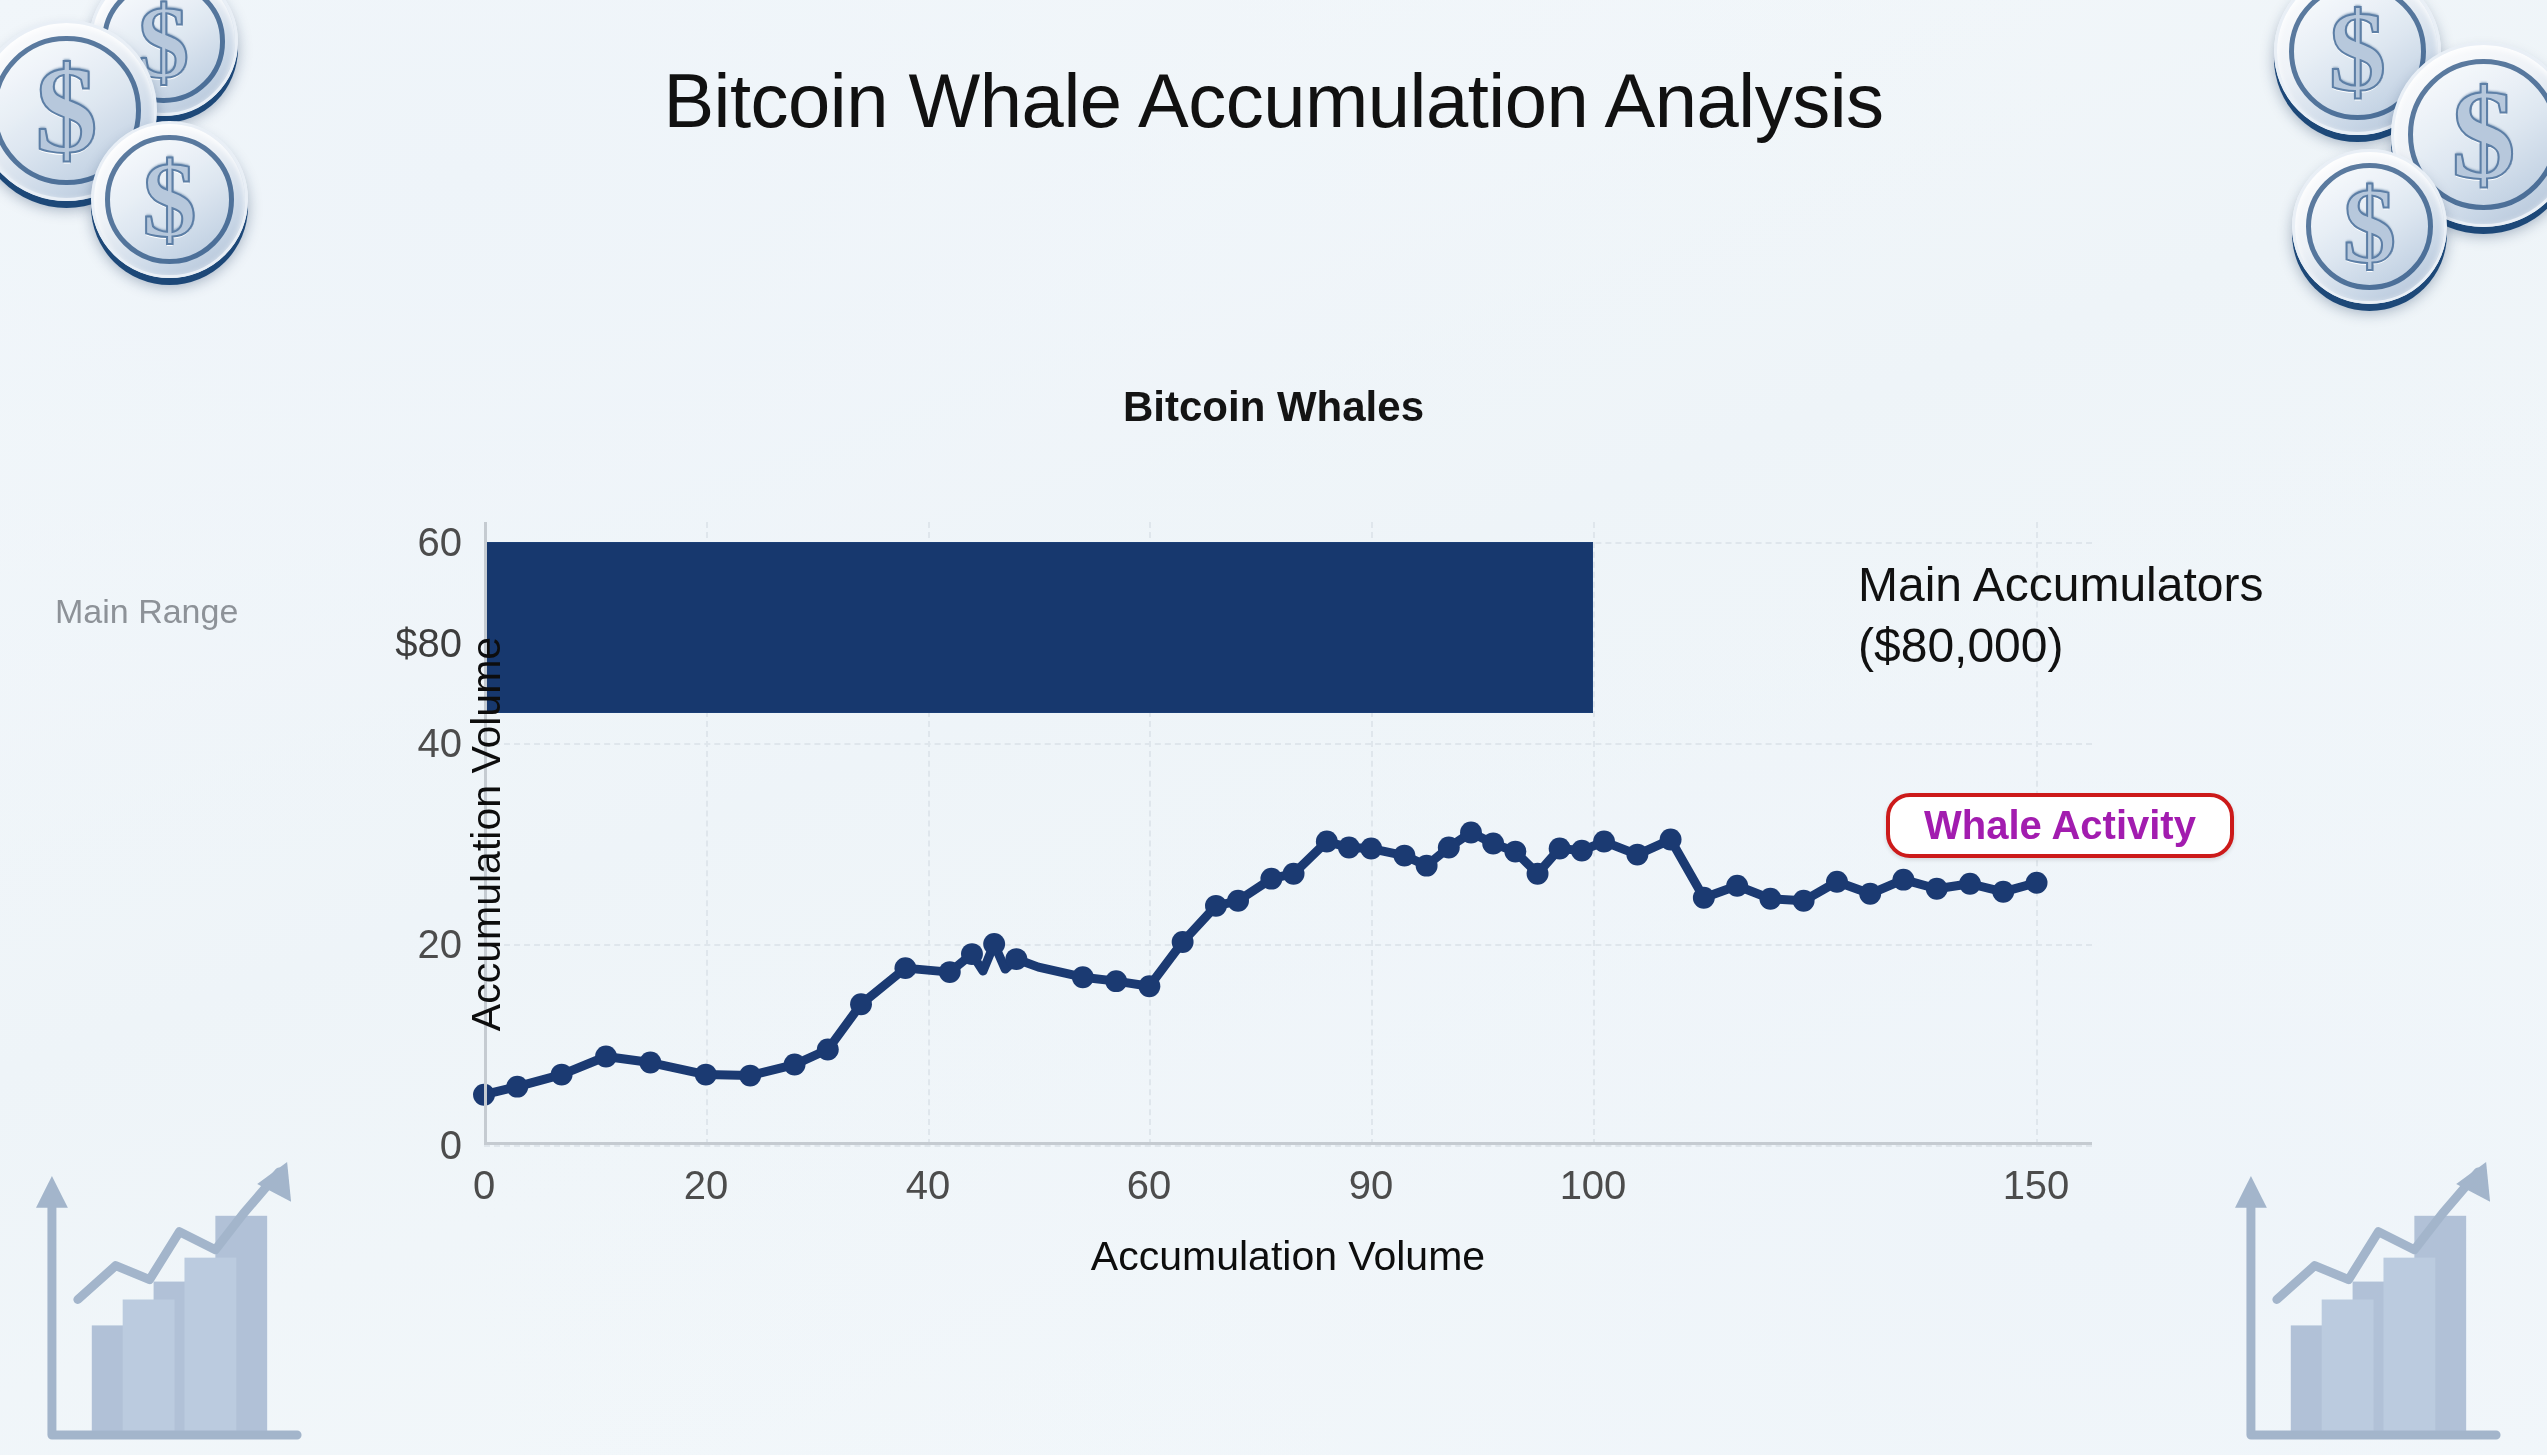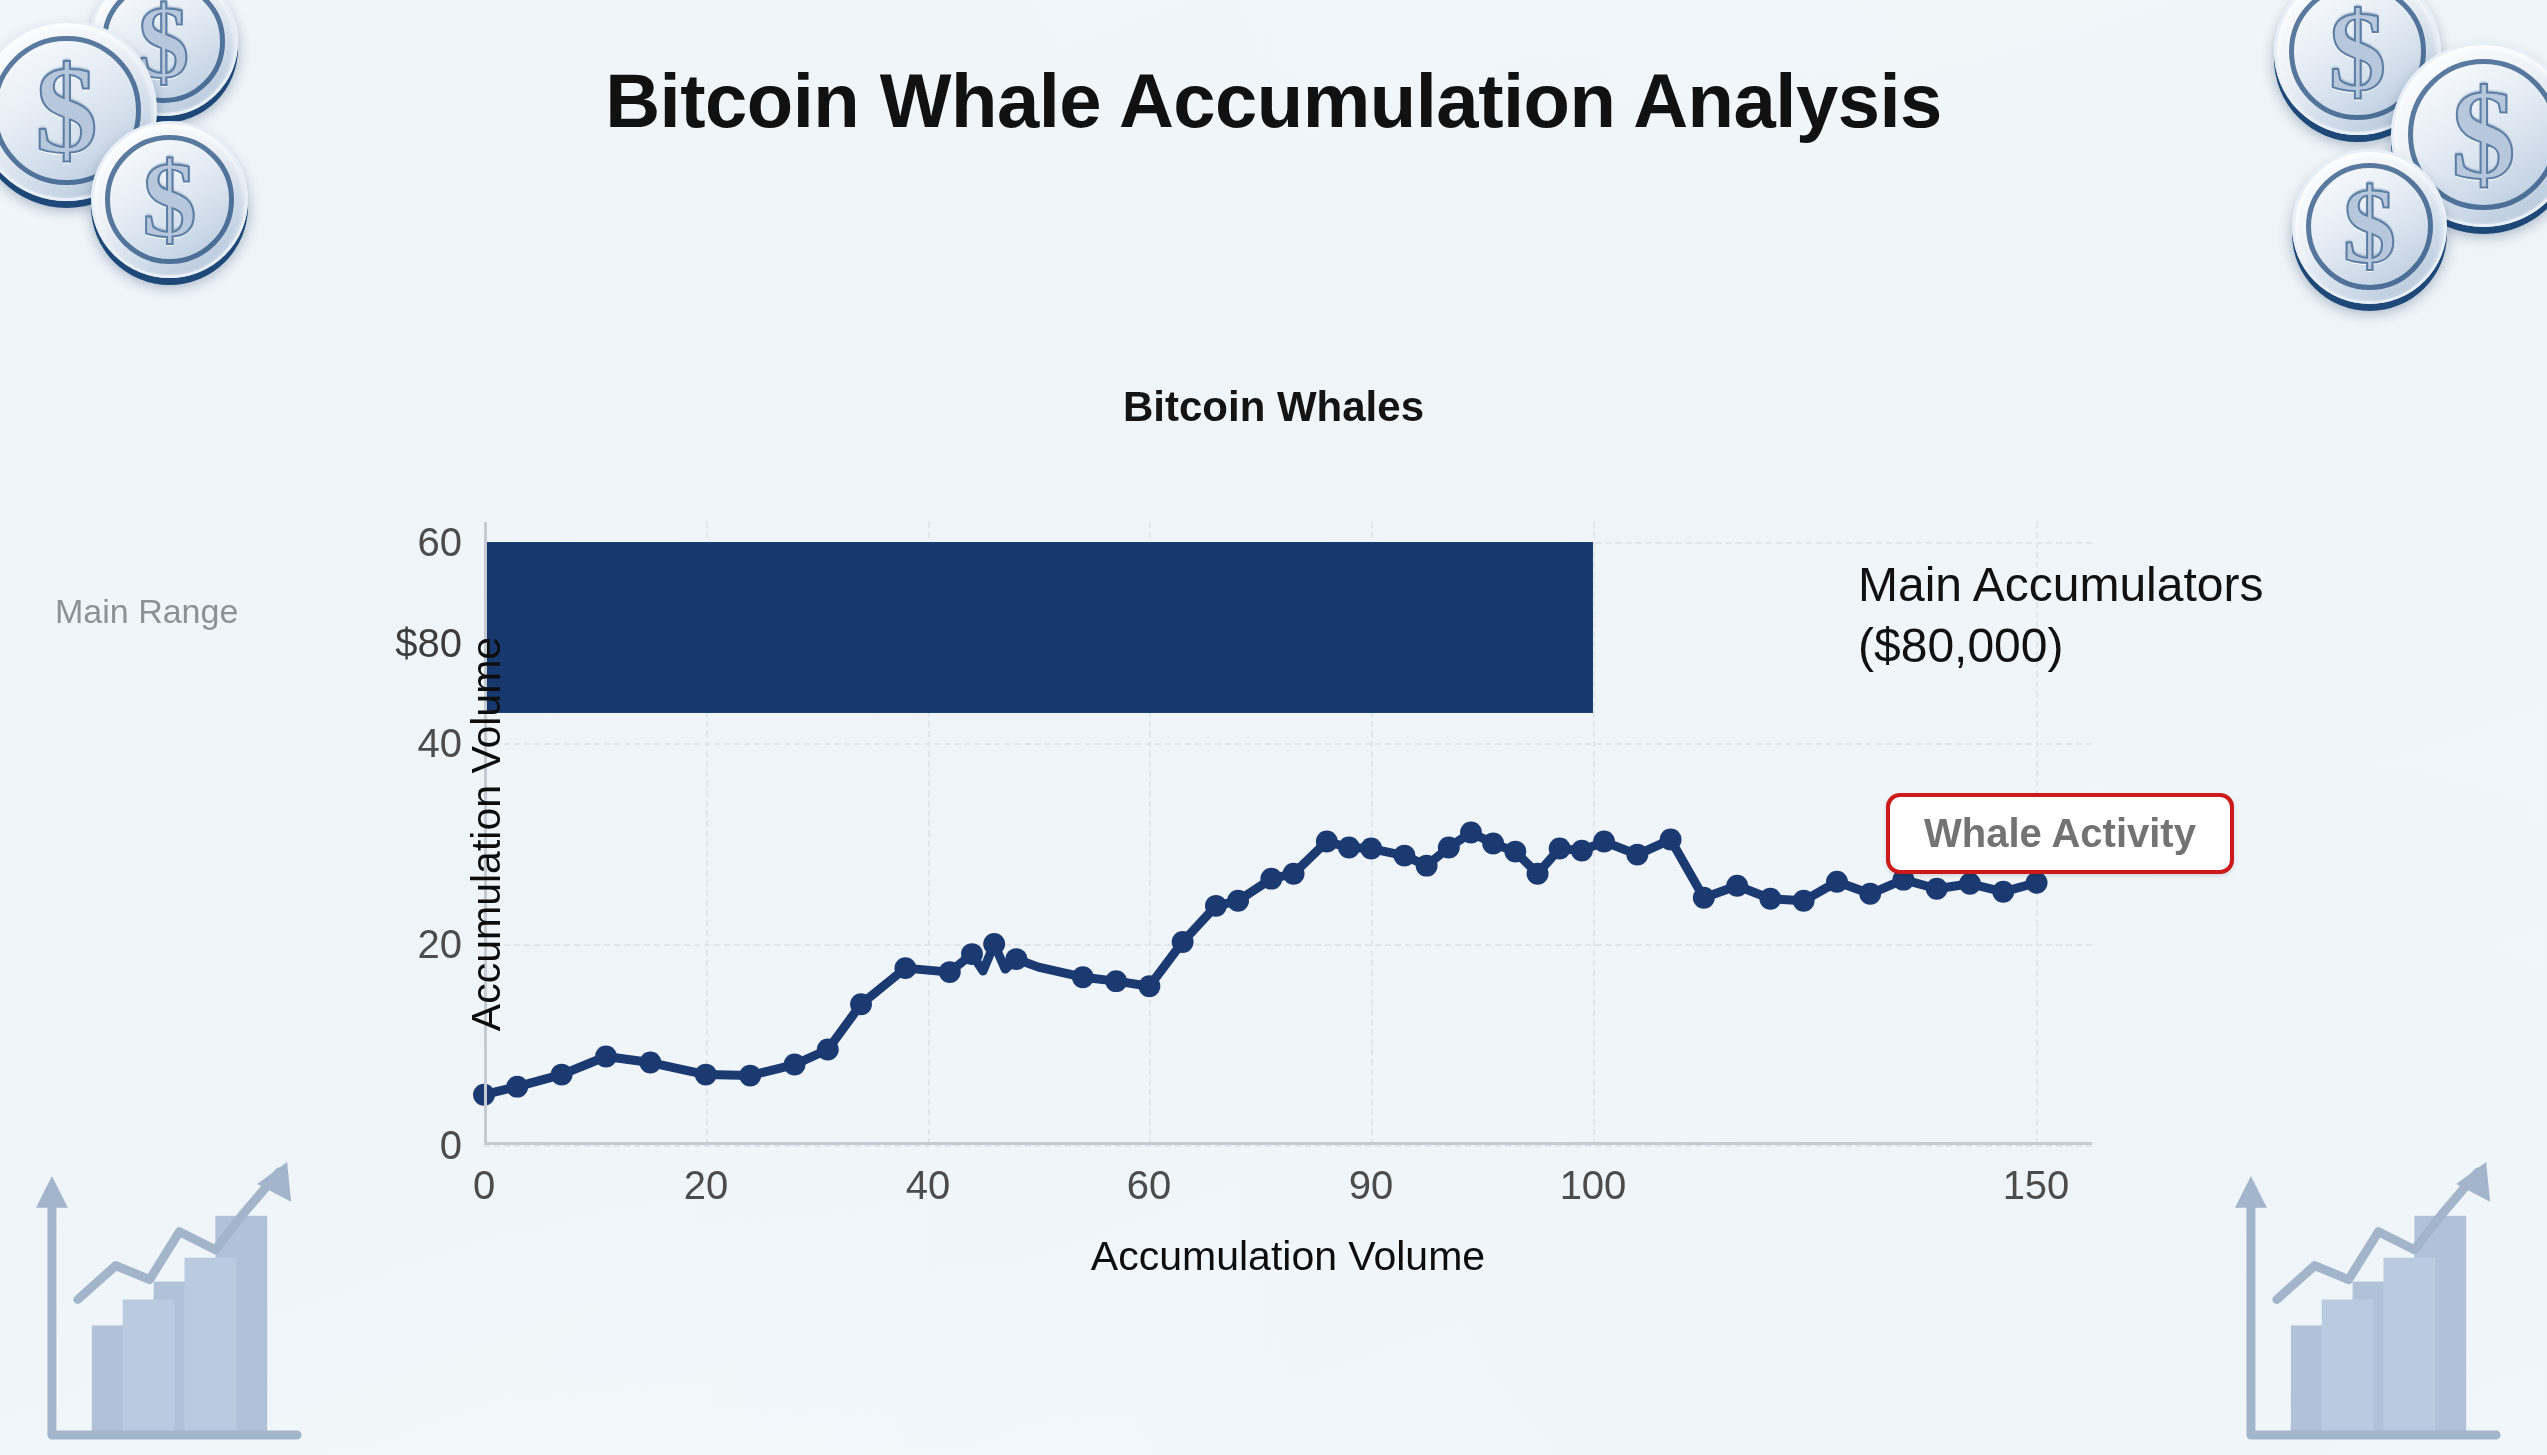--- a/index.html
+++ b/index.html
@@ -42,21 +42,21 @@
     -webkit-text-stroke: 2px #5d7fa6;
   }
 
   
   .barfig { position: absolute; pointer-events: none; opacity: .95; }
 
   
   .title {
     position: absolute; left: 0; right: 0; top: 62px;
     text-align: center;
-    font-size: 76px; font-weight: 700; line-height: 1.03;
+    font-size: 76px; font-weight: 400; line-height: 1.03;
     letter-spacing: -0.5px;
     color: #111111;
   }
   .subtitle {
     position: absolute; left: 0; right: 0; top: 383px;
     text-align: center;
     font-size: 42px; font-weight: 700; color: #141414;
   }
 
   
@@ -124,26 +124,26 @@
     position: absolute;
     left: 1858px; top: 554px;
     font-size: 48px; line-height: 1.28;
     color: #111111; white-space: pre-line;
   }
 
   
   .whale-pill {
     position: absolute;
     left: 1886px; top: 793px;
-    padding: 14px 34px;
+    padding: 6px 34px;
     background: #ffffff;
     border: 4px solid #cc1a1a;
-    border-radius: 14px;
+    border-radius: 24px;
     box-shadow: 0 2px 4px rgba(0,0,0,.12);
-    font-size: 40px; font-weight: 700; color: #737373;
+    font-size: 40px; font-weight: 700; color: #a21caf;
     white-space: nowrap;
   }
 
   svg { display: block; overflow: visible; }
 </style>
 </head>
 <body>
 
 <div class="coins" style="left:-30px; top:-28px; width:328px; height:328px;">
   <div class="coin" style="left:119px; top:-5px; width:149px; height:149px;">

